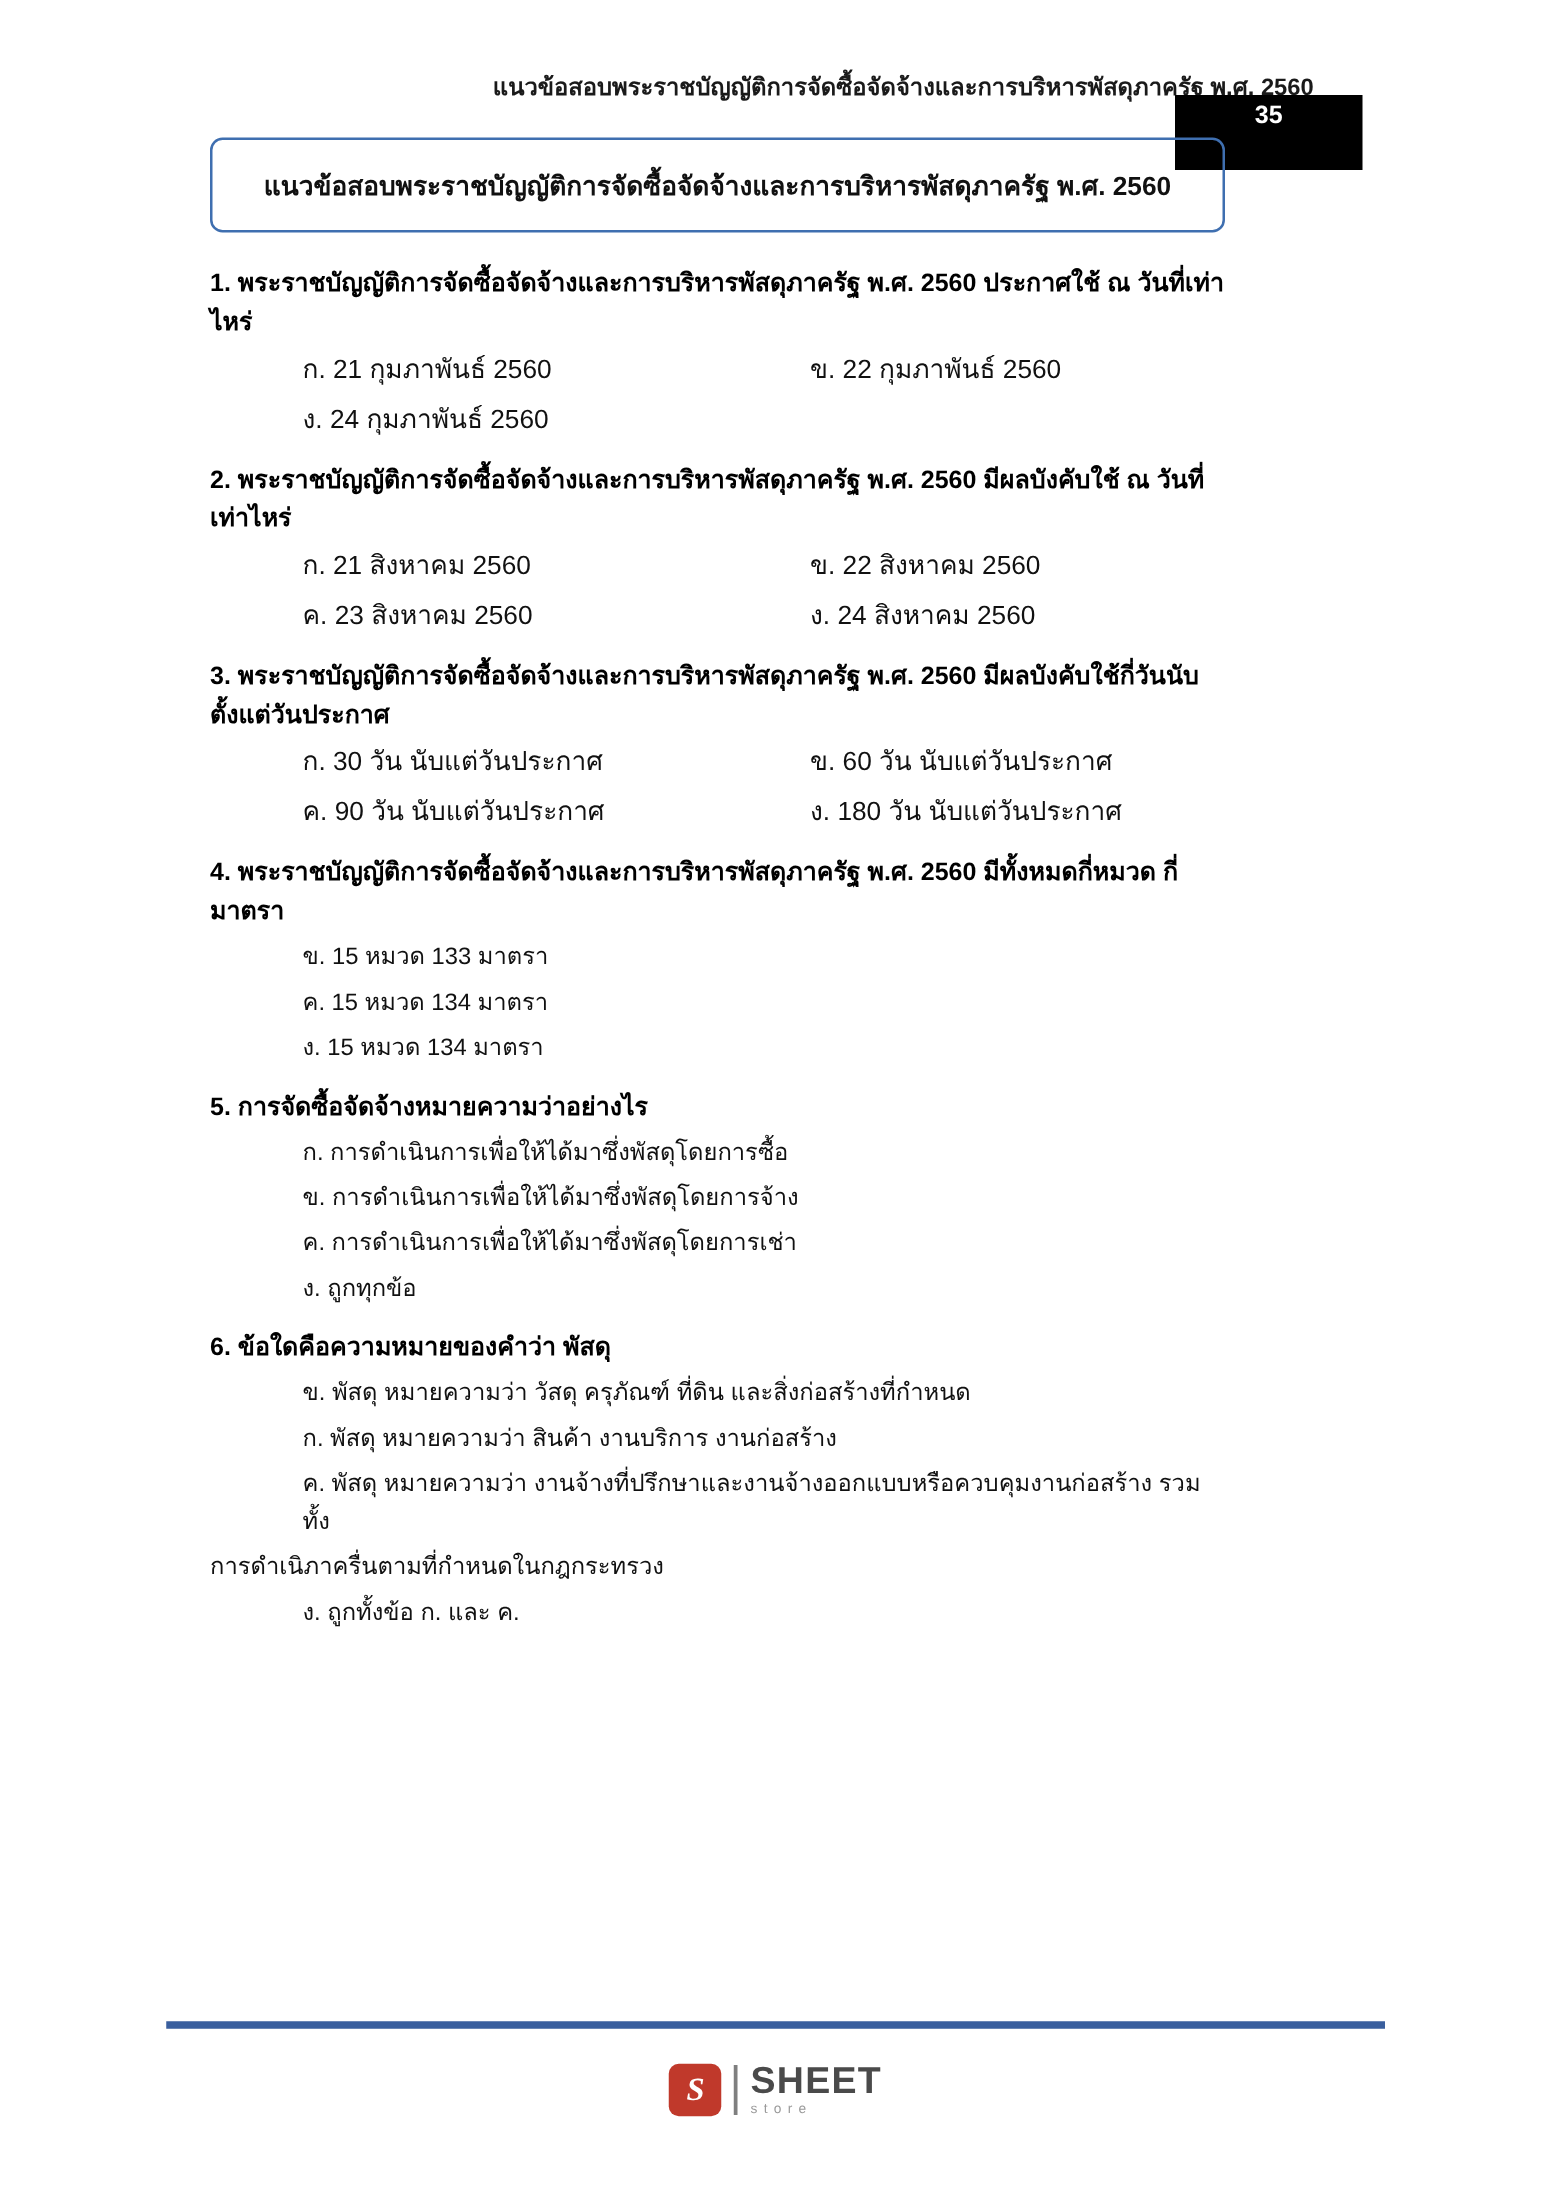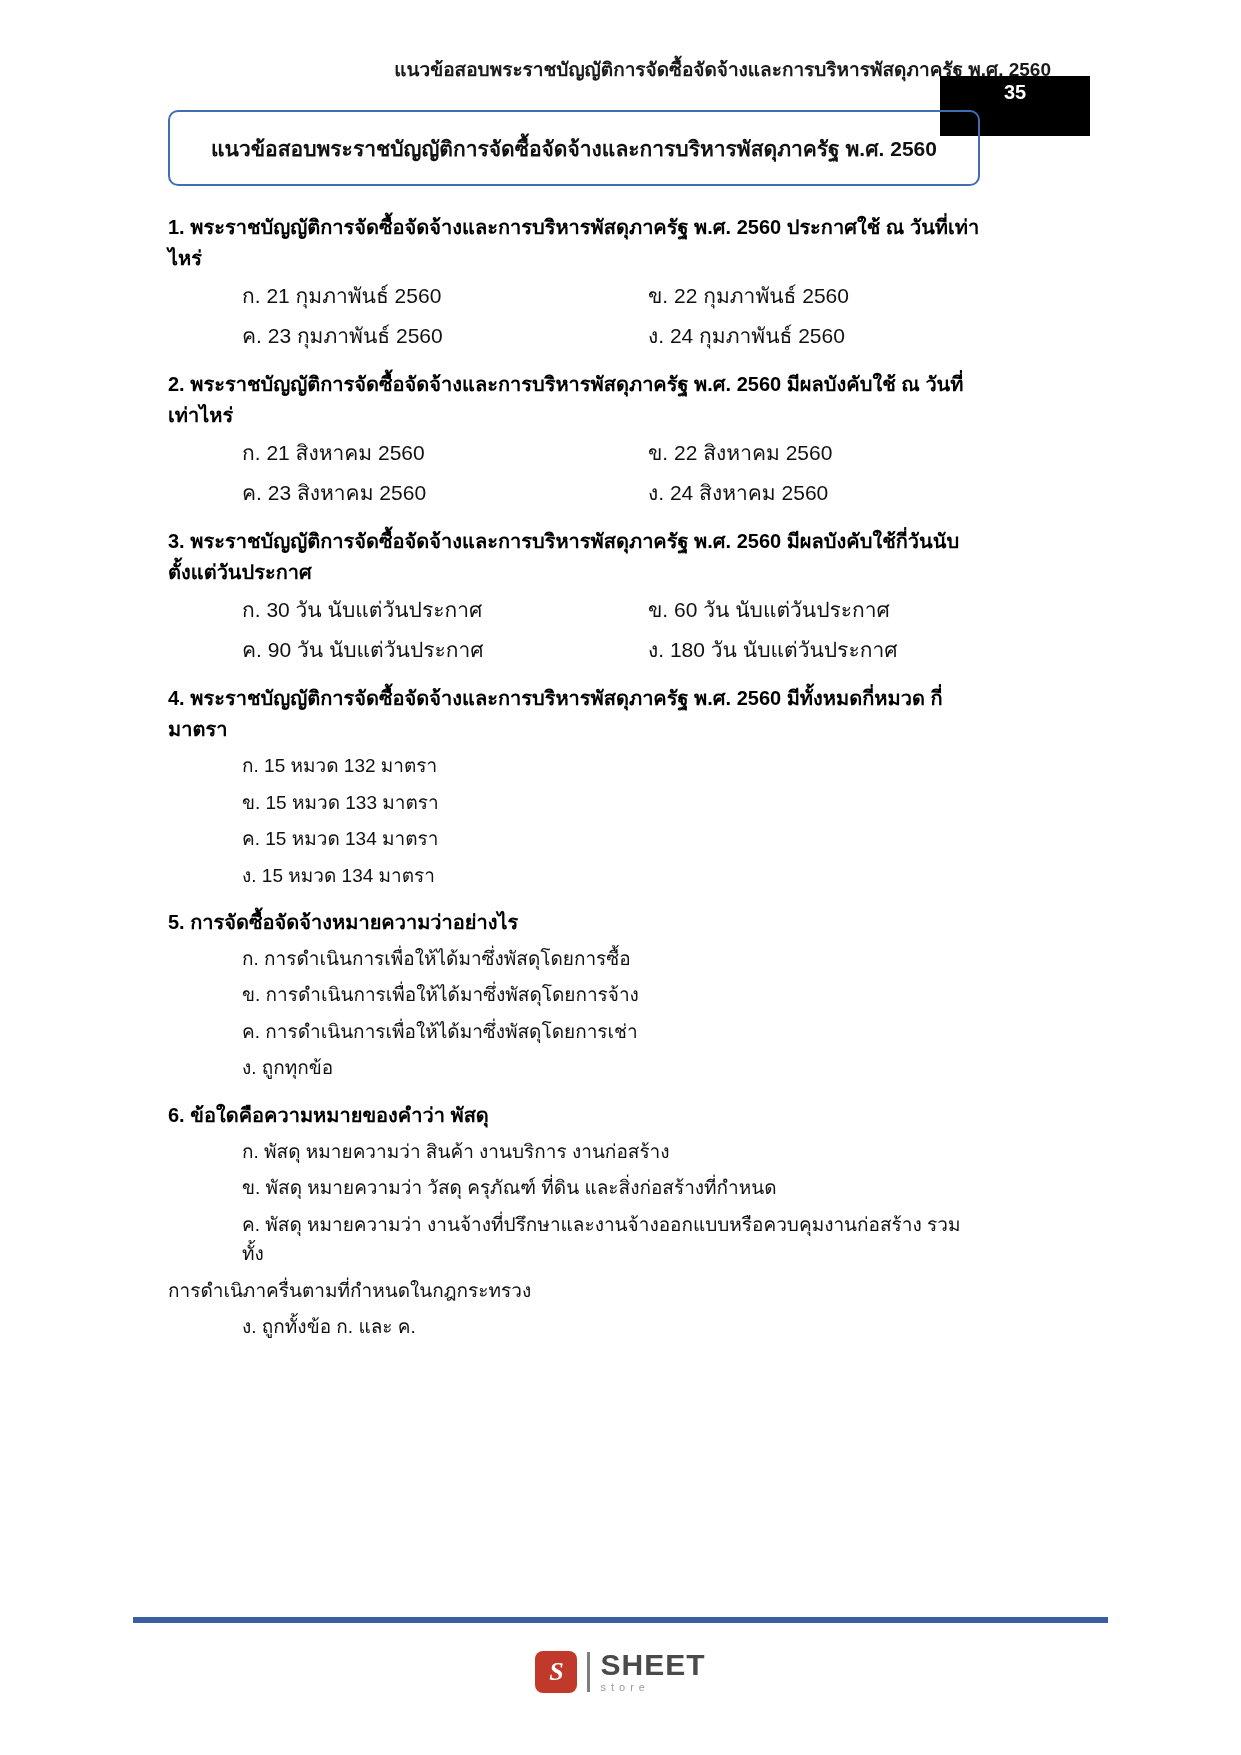--- a/index.html
+++ b/index.html
@@ -209,21 +209,20 @@
     <div class="title-box-text">แนวข้อสอบพระราชบัญญัติการจัดซื้อจัดจ้างและการบริหารพัสดุภาครัฐ พ.ศ. 2560</div>
   </div>
 
   <div class="content">
 
     <div class="q">
       <div class="q-text">1. พระราชบัญญัติการจัดซื้อจัดจ้างและการบริหารพัสดุภาครัฐ พ.ศ. 2560 ประกาศใช้  ณ  วันที่เท่าไหร่</div>
       <div class="choices-grid">
         <div class="choice-2col">ก. 21 กุมภาพันธ์ 2560</div>
         <div class="choice-2col">ข. 22 กุมภาพันธ์ 2560</div>
-        <div class="choice-2col">ค. 23 กุมภาพันธ์ 2560</div>
         <div class="choice-2col">ง. 24 กุมภาพันธ์ 2560</div>
       </div>
     </div>
 
     <div class="gap-sm"></div>
 
     <div class="q">
       <div class="q-text">2. พระราชบัญญัติการจัดซื้อจัดจ้างและการบริหารพัสดุภาครัฐ พ.ศ. 2560 มีผลบังคับใช้  ณ  วันที่เท่าไหร่</div>
       <div class="choices-grid">
         <div class="choice-2col">ก. 21 สิงหาคม 2560</div>
@@ -243,21 +242,20 @@
         <div class="choice-2col">ค. 90  วัน นับแต่วันประกาศ</div>
         <div class="choice-2col">ง. 180 วัน นับแต่วันประกาศ</div>
       </div>
     </div>
 
     <div class="gap-sm"></div>
 
     <div class="q">
       <div class="q-text">4. พระราชบัญญัติการจัดซื้อจัดจ้างและการบริหารพัสดุภาครัฐ พ.ศ. 2560  มีทั้งหมดกี่หมวด กี่มาตรา</div>
       <div class="choices-stack">
-        <div class="choice-1col">ก. 15 หมวด  132  มาตรา</div>
         <div class="choice-1col">ข. 15  หมวด  133 มาตรา</div>
         <div class="choice-1col">ค. 15 หมวด   134  มาตรา</div>
         <div class="choice-1col">ง. 15 หมวด   134  มาตรา</div>
       </div>
     </div>
 
     <div class="gap-sm"></div>
 
     <div class="q">
       <div class="q-text">5. การจัดซื้อจัดจ้างหมายความว่าอย่างไร</div>
@@ -267,22 +265,22 @@
         <div class="choice-1col">ค. การดำเนินการเพื่อให้ได้มาซึ่งพัสดุโดยการเช่า</div>
         <div class="choice-1col">ง. ถูกทุกข้อ</div>
       </div>
     </div>
 
     <div class="gap-sm"></div>
 
     <div class="q">
       <div class="q-text">6.  ข้อใดคือความหมายของคำว่า พัสดุ</div>
       <div class="choices-stack">
+        <div class="choice-1col">ข. พัสดุ หมายความว่า วัสดุ ครุภัณฑ์ ที่ดิน และสิ่งก่อสร้างที่กำหนด</div>
         <div class="choice-1col">ก. พัสดุ หมายความว่า สินค้า งานบริการ งานก่อสร้าง</div>
-        <div class="choice-1col">ข. พัสดุ หมายความว่า วัสดุ ครุภัณฑ์ ที่ดิน และสิ่งก่อสร้างที่กำหนด</div>
         <div class="choice-1col">ค. พัสดุ หมายความว่า งานจ้างที่ปรึกษาและงานจ้างออกแบบหรือควบคุมงานก่อสร้าง รวมทั้ง</div>
         <div class="choice-wrap">
           <span class="cont">การดำเนิภาครื่นตามที่กำหนดในกฎกระทรวง</span>
         </div>
         <div class="choice-1col">ง. ถูกทั้งข้อ ก. และ ค.</div>
       </div>
     </div>
 
   </div>
 

